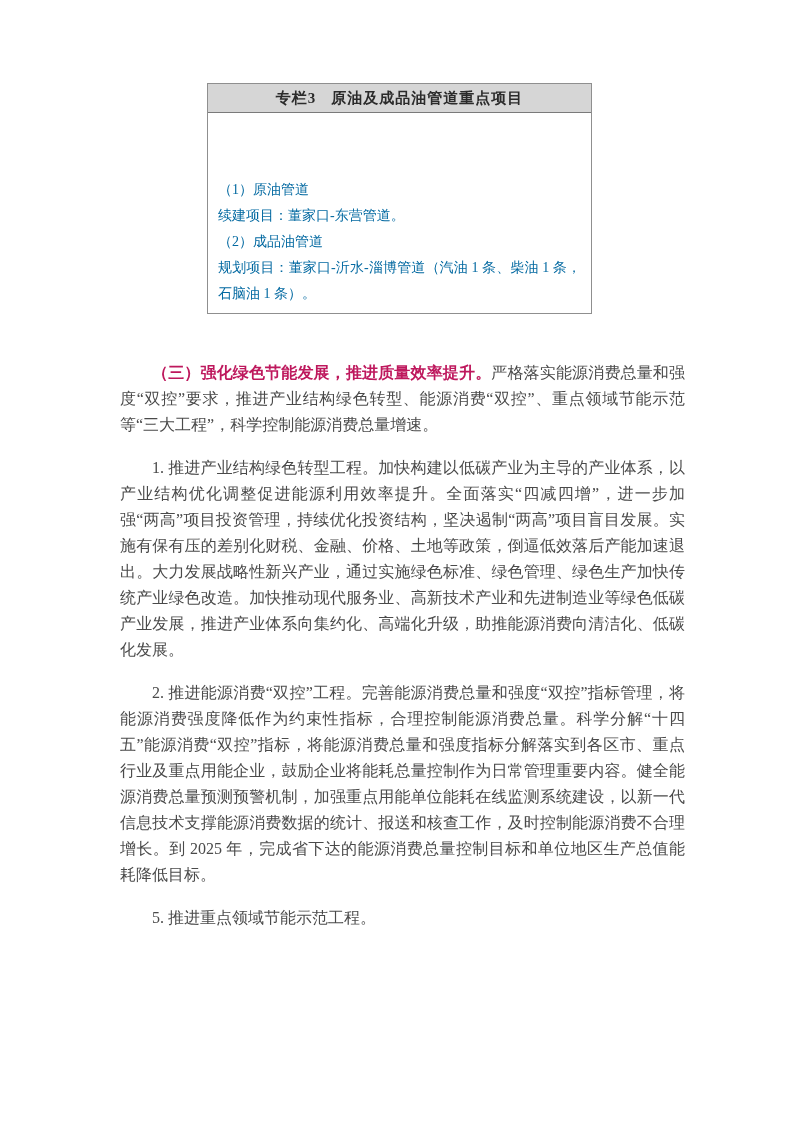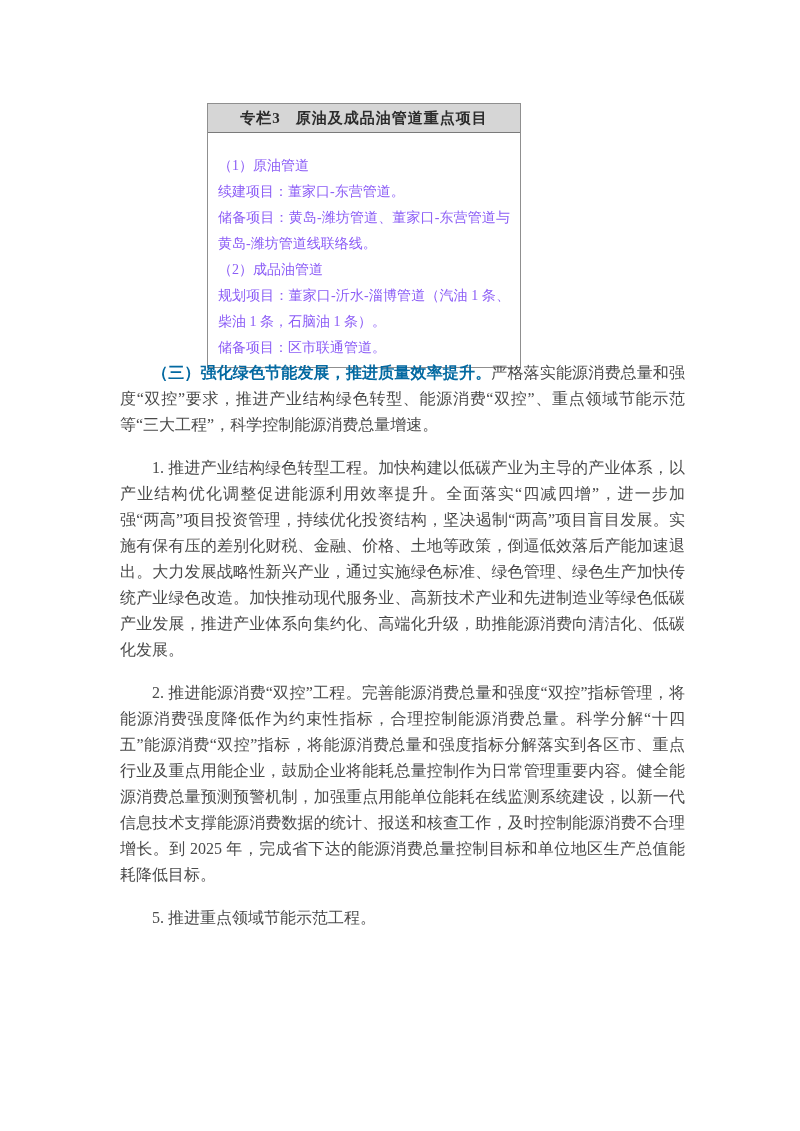--- a/index.html
+++ b/index.html
@@ -13,22 +13,22 @@
     height: 1131px;
     background: #ffffff;
     font-family: "Liberation Serif", "DejaVu Serif", serif;
     color: #4a4a4a;
     overflow: hidden;
   }
   
   .callout-box {
     position: absolute;
     left: 207px;
-    top: 103px;
-    width: 314px;
+    top: 83px;
+    width: 385px;
     border: 1px solid #8f8f8f;
     box-sizing: border-box;
     background: #ffffff;
   }
   .box-header {
     background: #d6d6d6;
     border-bottom: 1px solid #7a7a7a;
     height: 28px;
     line-height: 28px;
     text-align: center;
@@ -37,22 +37,23 @@
     color: #2b2b2b;
     letter-spacing: 1px;
   }
   .box-header .box-label {
     margin-right: 1em;
   }
   .box-body {
     padding: 20px 10px 6px 10px;
     font-size: 14px;
     line-height: 26px;
-    color: #8b5cf6;
+    color: #0369a1;
     text-align: justify;
+    margin-top: 44px;
   }
   .box-line { min-height: 26px; }
   
   .content {
     position: absolute;
     left: 120px;
     top: 360px;
     width: 565px;
     font-size: 16px;
     line-height: 26px;
@@ -60,39 +61,37 @@
   }
   .para {
     margin: 0 0 17px 0;
     text-indent: 2em;
   }
   .para.tight {
     margin-bottom: 0;
   }
   .lead-bold {
     font-weight: bold;
-    color: #0369a1;
+    color: #be185d;
   }
 </style>
 </head>
 <body>
 
 <div class="page">
 
   <div class="callout-box">
     <div class="box-header">
       <span class="box-label">专栏3</span><span>原油及成品油管道重点项目</span>
     </div>
     <div class="box-body">
       <div class="box-line">（1）原油管道</div>
       <div class="box-line">续建项目：董家口-东营管道。</div>
-      <div class="box-line">储备项目：黄岛-潍坊管道、董家口-东营管道与黄岛-潍坊管道线联络线。</div>
       <div class="box-line">（2）成品油管道</div>
       <div class="box-line">规划项目：董家口-沂水-淄博管道（汽油 1 条、柴油 1 条，石脑油 1 条）。</div>
-      <div class="box-line">储备项目：区市联通管道。</div>
     </div>
   </div>
 
   <div class="content">
     <p class="para"><span class="lead-bold">（三）强化绿色节能发展，推进质量效率提升。</span><span>严格落实能源消费总量和强度“双控”要求，推进产业结构绿色转型、能源消费“双控”、重点领域节能示范等“三大工程”，科学控制能源消费总量增速。</span></p>
 
     <p class="para">1. 推进产业结构绿色转型工程。加快构建以低碳产业为主导的产业体系，以产业结构优化调整促进能源利用效率提升。全面落实“四减四增”，进一步加强“两高”项目投资管理，持续优化投资结构，坚决遏制“两高”项目盲目发展。实施有保有压的差别化财税、金融、价格、土地等政策，倒逼低效落后产能加速退出。大力发展战略性新兴产业，通过实施绿色标准、绿色管理、绿色生产加快传统产业绿色改造。加快推动现代服务业、高新技术产业和先进制造业等绿色低碳产业发展，推进产业体系向集约化、高端化升级，助推能源消费向清洁化、低碳化发展。</p>
 
     <p class="para">2. 推进能源消费“双控”工程。完善能源消费总量和强度“双控”指标管理，将能源消费强度降低作为约束性指标，合理控制能源消费总量。科学分解“十四五”能源消费“双控”指标，将能源消费总量和强度指标分解落实到各区市、重点行业及重点用能企业，鼓励企业将能耗总量控制作为日常管理重要内容。健全能源消费总量预测预警机制，加强重点用能单位能耗在线监测系统建设，以新一代信息技术支撑能源消费数据的统计、报送和核查工作，及时控制能源消费不合理增长。到 2025 年，完成省下达的能源消费总量控制目标和单位地区生产总值能耗降低目标。</p>
 

